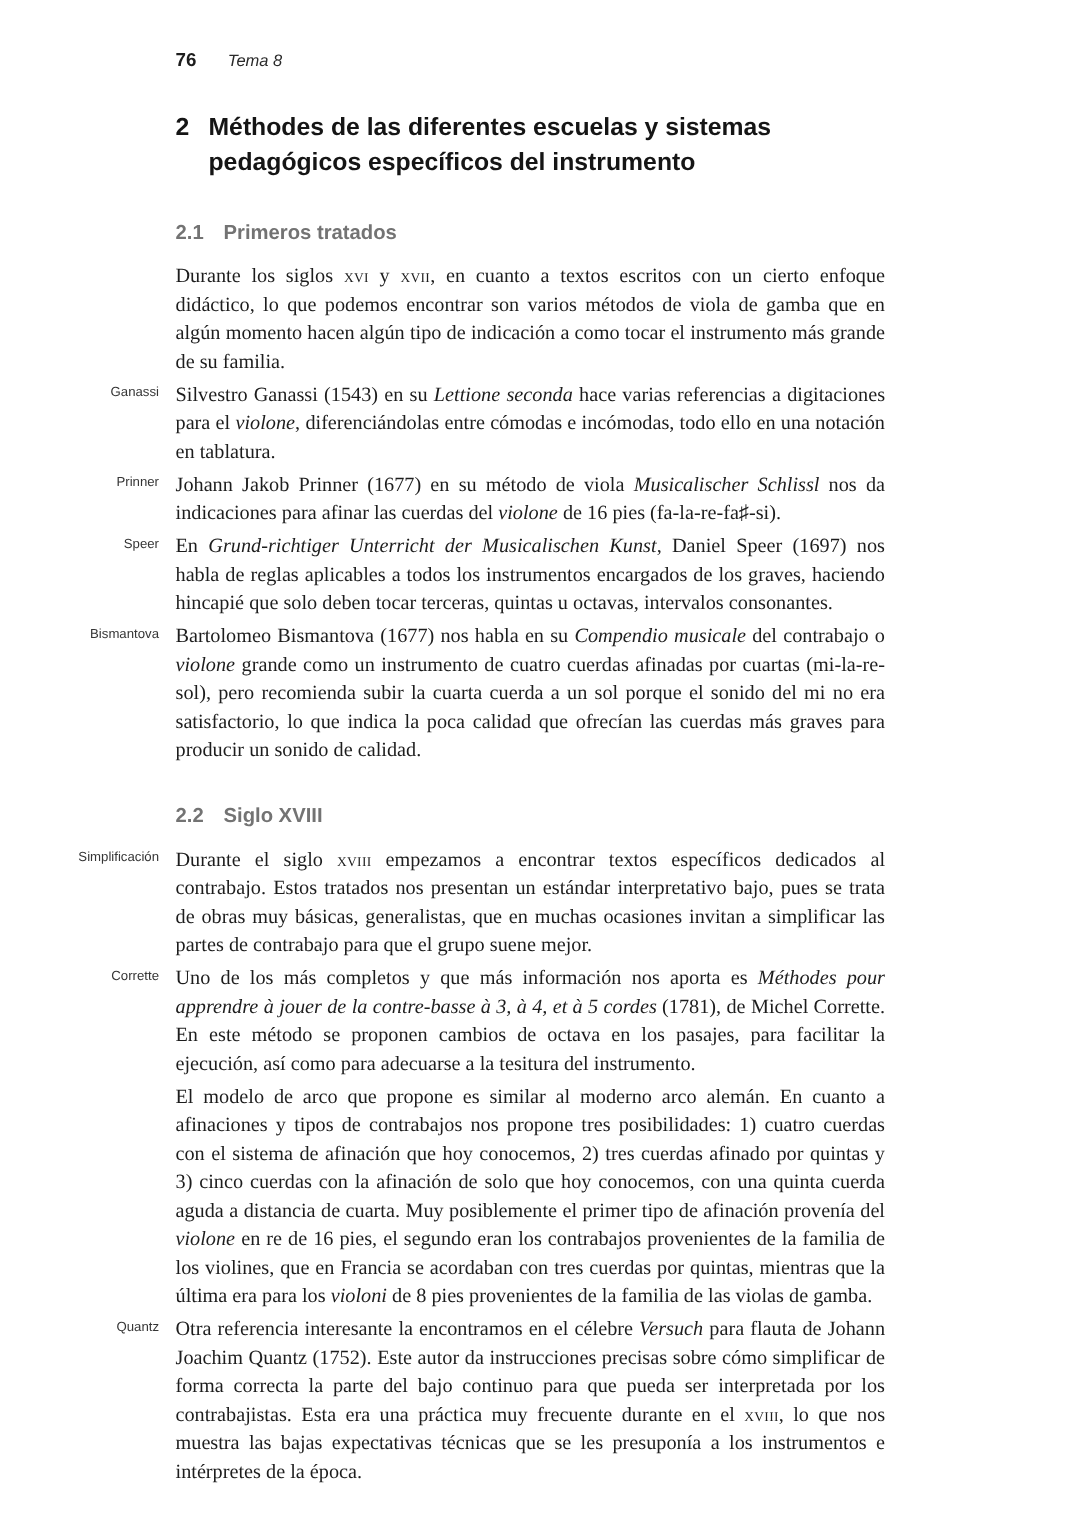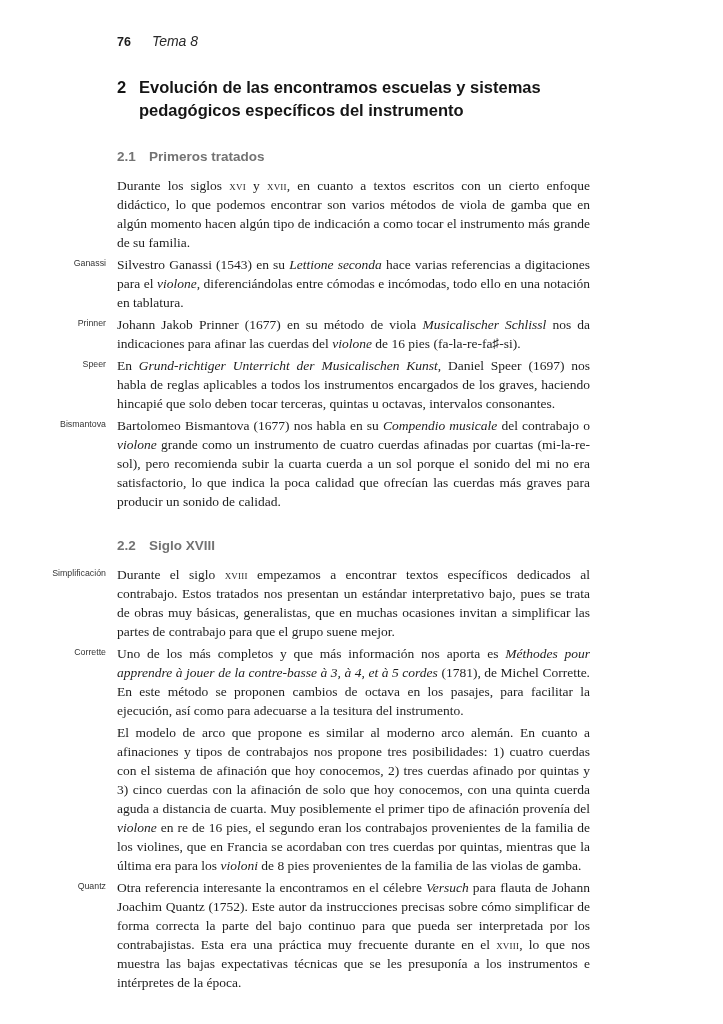--- a/index.html
+++ b/index.html
@@ -17,21 +17,21 @@
     color: #1d1d1d;
   }
   .pagehead {
     display: flex;
     align-items: baseline;
     gap: 21px;
     font-family: "Liberation Sans", sans-serif;
     margin-bottom: 0;
   }
   .pagenum { font-weight: bold; font-size: 12.5px; }
-  .pagetitle { font-style: italic; font-size: 14px; color: #2a2a2a; text-align: right; }
+  .pagetitle { font-style: italic; font-size: 11px; color: #2a2a2a; text-align: right; }
 
   .heading1 {
     display: flex;
     font-family: "Liberation Sans", sans-serif;
     font-weight: bold;
     font-size: 16.5px;
     line-height: 23px;
     margin: 27px 0 21px 0;
     color: #151515;
   }
@@ -74,21 +74,21 @@
 <body>
 
 <div class="page">
   <div class="pagehead">
     <span class="pagenum">76</span>
     <span class="pagetitle">Tema 8</span>
   </div>
   <div id="doc-body">
       <h2 class="heading1">
         <span class="hnum">2</span>
-        <span class="htext">Evolución de las encontramos escuelas y sistemas pedagógicos específicos del instrumento</span>
+        <span class="htext">Méthodes de las diferentes escuelas y sistemas pedagógicos específicos del instrumento</span>
       </h2>
       <h3 class="heading2">
         <span class="hnum">2.1</span>
         <span class="htext">Primeros tratados</span>
       </h3>
       <div class="para"><span>Durante los siglos </span><span class="sc">xvi</span><span> y </span><span class="sc">xvii</span><span>, en cuanto a textos escritos con un cierto enfoque didáctico, lo que podemos encontrar son varios métodos de viola de gamba que en algún momento hacen algún tipo de indicación a como tocar el instrumento más grande de su familia.</span></div>
       <div class="para"><span class="margin-label">Ganassi</span><span>Silvestro Ganassi (1543) en su </span><span class="it">Lettione seconda</span><span> hace varias referencias a digitaciones para el </span><span class="it">violone</span><span>, diferenciándolas entre cómodas e incómodas, todo ello en una notación en tablatura.</span></div>
       <div class="para"><span class="margin-label">Prinner</span><span>Johann Jakob Prinner (1677) en su método de viola </span><span class="it">Musicalischer Schlissl</span><span> nos da indicaciones para afinar las cuerdas del </span><span class="it">violone</span><span> de 16 pies (fa-la-re-fa♯-si).</span></div>
       <div class="para"><span class="margin-label">Speer</span><span>En </span><span class="it">Grund-richtiger Unterricht der Musicalischen Kunst</span><span>, Daniel Speer (1697) nos habla de reglas aplicables a todos los instrumentos encargados de los graves, haciendo hincapié que solo deben tocar terceras, quintas u octavas, intervalos consonantes.</span></div>
       <div class="para"><span class="margin-label">Bismantova</span><span>Bartolomeo Bismantova (1677) nos habla en su </span><span class="it">Compendio musicale</span><span> del contrabajo o </span><span class="it">violone</span><span> grande como un instrumento de cuatro cuerdas afinadas por cuartas (mi-la-re-sol), pero recomienda subir la cuarta cuerda a un sol porque el sonido del mi no era satisfactorio, lo que indica la poca calidad que ofrecían las cuerdas más graves para producir un sonido de calidad.</span></div>

